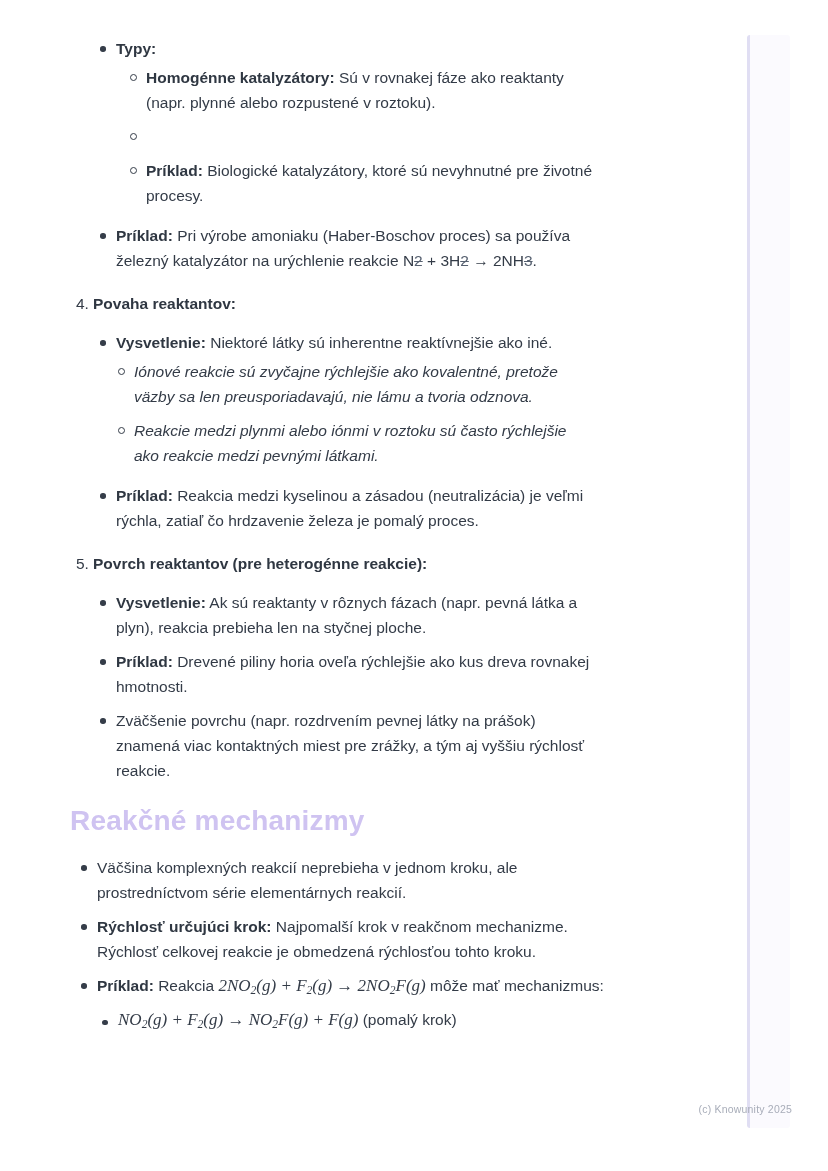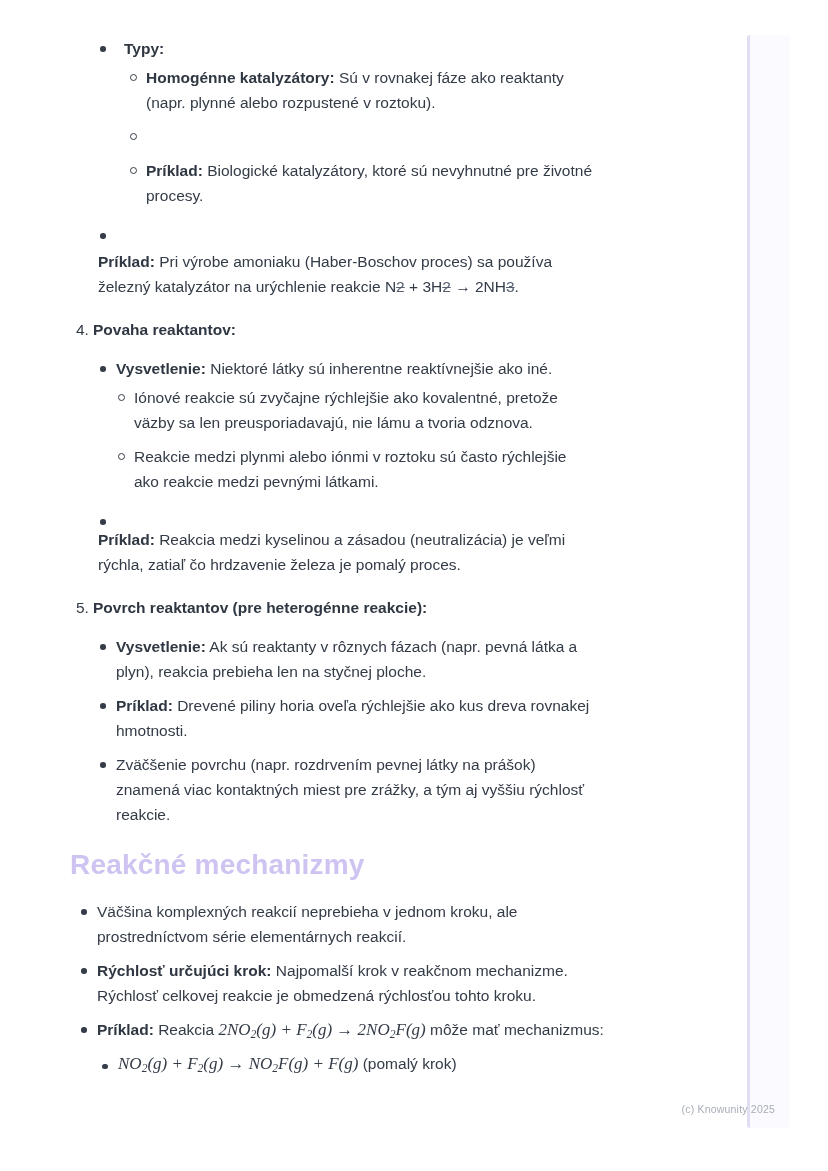--- a/index.html
+++ b/index.html
@@ -19,30 +19,30 @@
     width:592px;
   }
   .li{display:flex;margin:0 0 9px 0;}
   .body{white-space:pre-wrap;flex:1 1 auto;}
   .seg{}
   .b{font-weight:700;color:#2f3742;}
   .strike{text-decoration:line-through;color:#566070;}
   .math{font-family:"Liberation Serif","DejaVu Serif",serif;font-style:italic;font-size:17px;}
   .math.sub{font-size:11.5px;vertical-align:-3px;}
   
-  .lv-a1{padding-left:28px;gap:8px;}
+  .lv-a1{padding-left:28px;}
   .lv-a2{padding-left:58px;}
   .lv-n1{padding-left:28px;}
-  .lv-n2{padding-left:46px;}
+  .lv-n2{padding-left:46px;font-style:italic;}
   .lv-b0{padding-left:9px;}
   .lv-b1{padding-left:30px;align-items:center;}
   .lv-num{padding-left:6px;margin:18px 0 14px 0;}
   
   .lv-a1 + .lv-a2, .lv-n1 + .lv-n2, .lv-b0 + .lv-b1{margin-top:-5px;}
-  .lv-a2 + .lv-a1, .lv-n2 + .lv-n1{margin-top:15px;flex-direction:column;}
+  .lv-a2 + .lv-a1, .lv-n2 + .lv-n1{margin-top:15px;}
   .num{flex:0 0 17px;color:#333b47;}
   .marker{flex:0 0 18px;position:relative;height:25px;}
   .marker.disc::before{
     content:'';position:absolute;left:2px;top:10px;
     width:5.5px;height:5.5px;border-radius:50%;background:#353d49;
   }
   .marker.circle::before{
     content:'';position:absolute;left:2px;top:9px;
     width:7px;height:7px;box-sizing:border-box;
     border:1.5px solid #353d49;border-radius:50%;background:transparent;
@@ -54,21 +54,21 @@
   }
   .page-edge{
     position:absolute;left:747px;top:35px;
     width:40px;height:1093px;
     background:#fbfafe;
     border-left:3px solid #e0def3;
     border-radius:3px;
     z-index:0;
   }
   .footer{
-    position:absolute;right:53px;top:1102px;
+    position:absolute;right:36px;top:1102px;
     font-size:10.5px;line-height:14px;color:#a8adb9;
     letter-spacing:0.2px;z-index:2;
   }
 </style>
 </head>
 <body>
 
 <div class="page">
   <div class="page-edge"></div>
   <div class="content">

